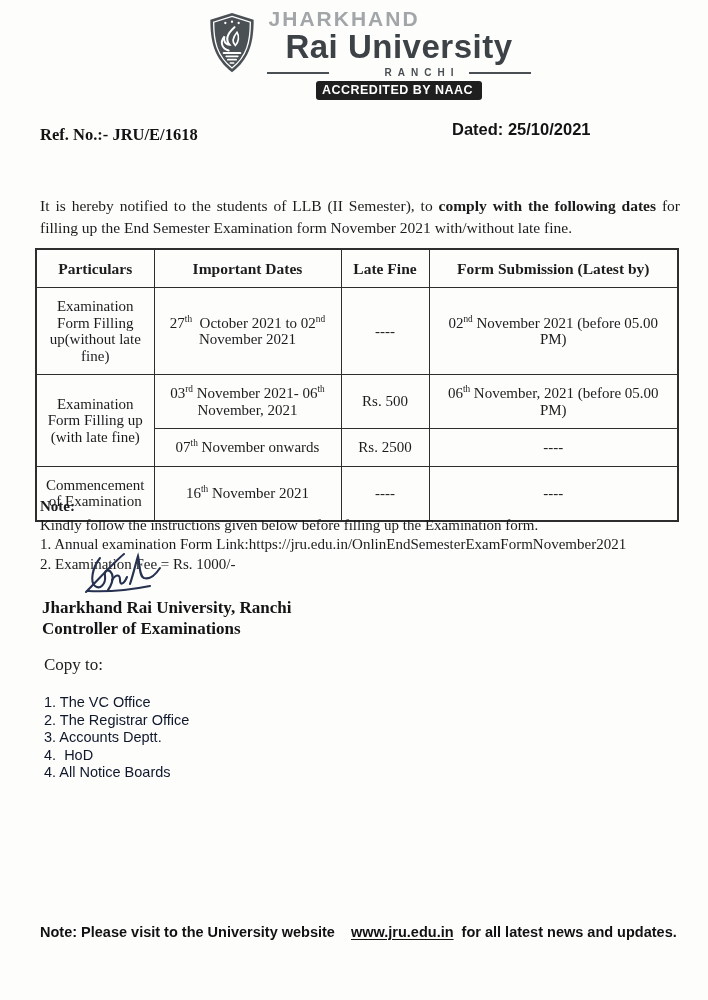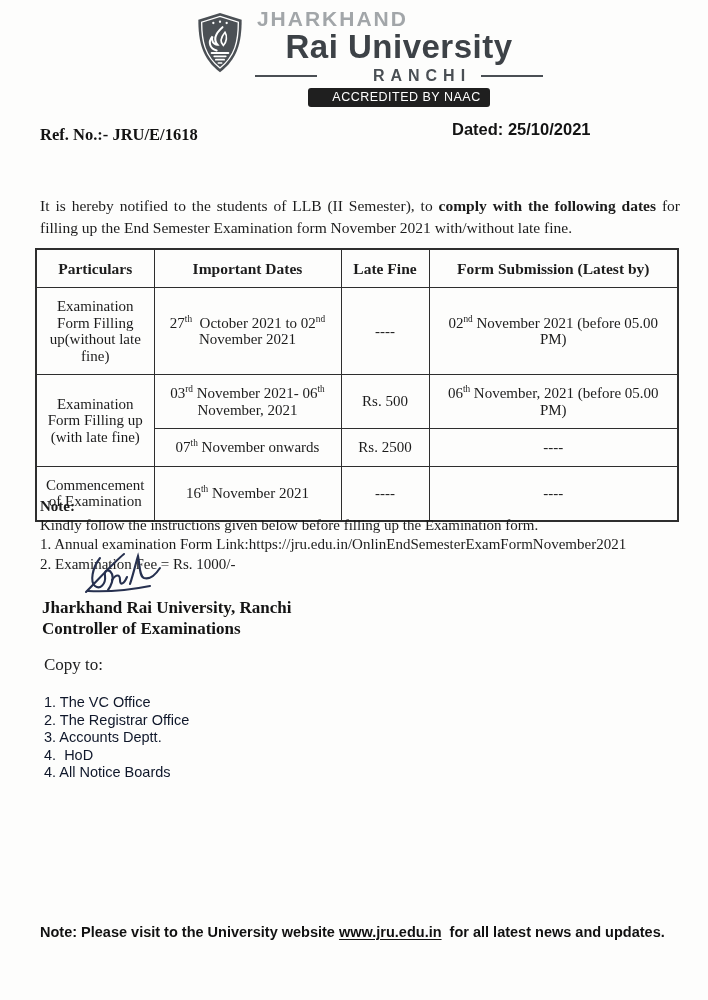--- a/index.html
+++ b/index.html
@@ -18,27 +18,27 @@
     align-self:flex-start; font-family:"Liberation Sans", sans-serif;
     font-weight:bold; font-size:21px; letter-spacing:2px; color:#a2a6a9; line-height:1.0; margin-left:2px;
   }
   .brand-main {
     font-family:"Liberation Sans", sans-serif; font-weight:bold; font-size:33px;
     color:#3d4247; line-height:1.0; letter-spacing:0.5px; margin-top:1px;
   }
   .ranchi-row { display:flex; align-items:center; gap:10px; margin-top:4px; }
   .ranchi-line { width:62px; height:2px; background:#4a4f54; }
   .ranchi-text {
-    font-family:"Liberation Sans", sans-serif; font-weight:bold; font-size:16px;
+    font-family:"Liberation Sans", sans-serif; font-weight:bold; font-size:10px;
     letter-spacing:6px; color:#4a4f54; text-indent:6px;margin-left:40px;
   }
   .naac-badge {
     margin-top:3px; background:#1f1f1f; color:#fff; border-radius:3px;
-    font-family:"Liberation Sans", sans-serif; font-weight:normal; font-size:12.5px;
-    letter-spacing:0.5px; padding:2px 9px 3px 24px;
+    font-family:"Liberation Sans", sans-serif; font-weight:bold; font-size:12.5px;
+    letter-spacing:0.5px; padding:2px 9px 3px 6px;
   }
   
   .ref-no {
     position:absolute; left:40px; top:125px;
     font-family:Liberation Serif, serif; font-weight:bold; font-size:16.5px; color:#131313;
   }
   .dated {
     position:absolute; left:452px; top:120px;
     font-family:"Liberation Sans", sans-serif; font-weight:bold; font-size:16.5px; color:#131313;
   }
@@ -81,21 +81,21 @@
     position:absolute; left:44px; top:694px; list-style:none;
     font-family:"Liberation Sans", sans-serif; font-size:14.5px; line-height:17.5px; color:#0f172a;
   }
   .copy-list li { white-space:pre-wrap; }
   
   .footer-note {
     position:absolute; left:40px; top:924px; width:640px;
     font-family:"Liberation Sans", sans-serif; font-weight:bold; font-size:14.5px;
     color:#111; white-space:pre-wrap;
   }
-  .footer-note .site { text-decoration:underline; text-underline-offset:2px; color:#111; }
+  .footer-note .site { text-decoration:underline; text-underline-offset:2px; color:#111;margin-left:12px; }
 </style>
 </head>
 <body>
 
 <div class="page">
 
   <div class="letterhead">
     <div class="brand-row">
       <svg class="shield" viewBox="0 0 60 74">
         <path d="M30 1 L56 9 C56 36 51 56 30 72 C9 56 4 36 4 9 Z" fill="#4b5055"></path>

